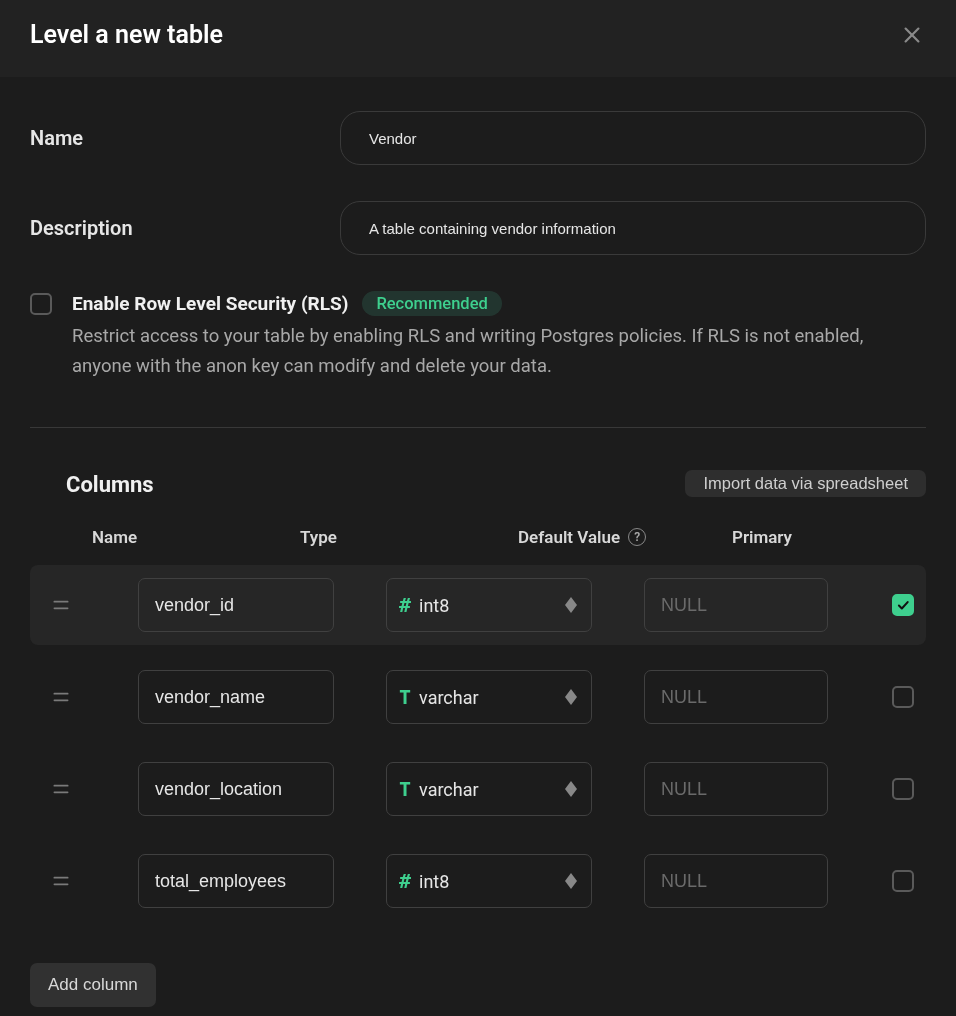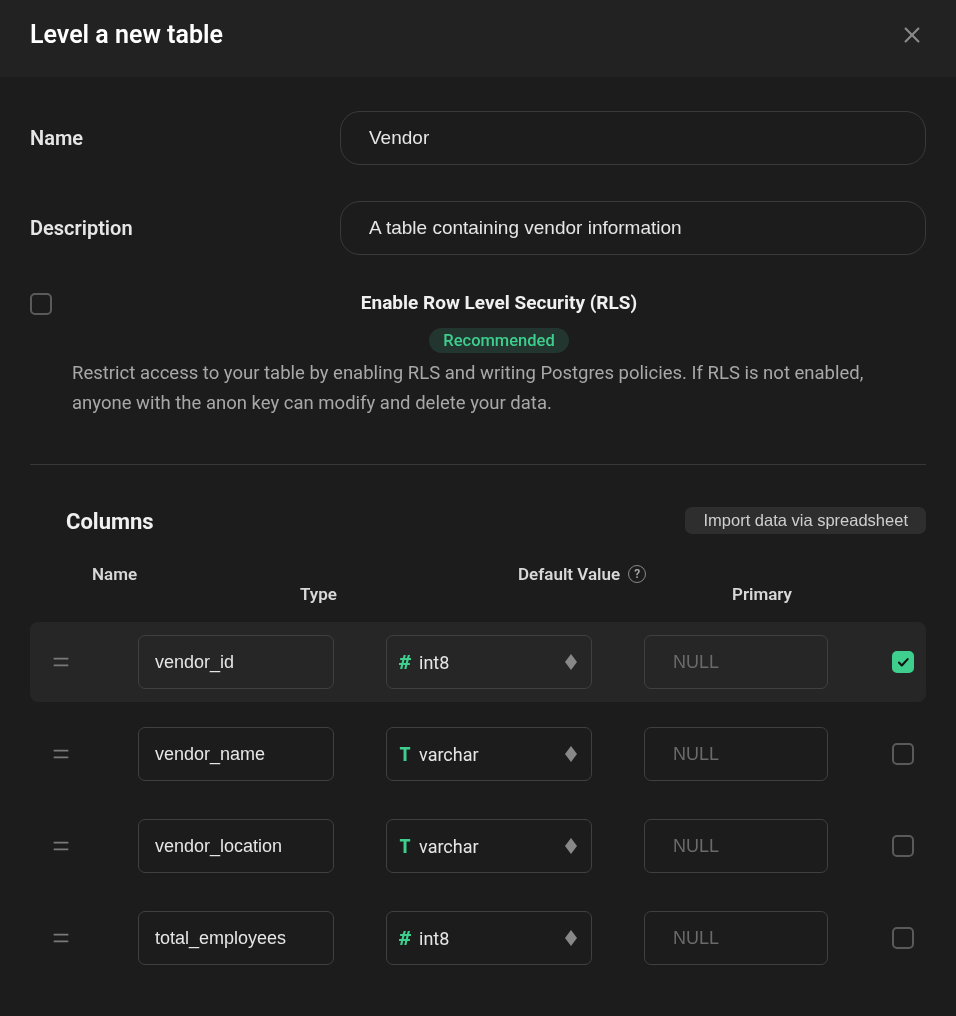--- a/index.html
+++ b/index.html
@@ -49,21 +49,21 @@
       font-size: 20px;
       font-weight: 600;
       color: #e6e6e6;
     }
     .text-input {
       height: 54px;
       background: transparent;
       border: 1px solid #3a3a3a;
       border-radius: 20px;
       color: #e6e6e6;
-      font-size: 19px;
+      font-size: 15px;
       padding: 0 28px;
       width: 100%;
     }
     .text-input::placeholder { color: #6b6b6b; }
 
     
     .rls-row {
       display: flex;
       align-items: flex-start;
       gap: 20px;
@@ -78,21 +78,20 @@
       flex-shrink: 0;
       margin-top: 2px;
       cursor: pointer;
     }
     .rls-text {
       flex: 1;
     }
     .rls-title-row {
       display: flex; align-items: center; gap: 14px;
       margin-bottom: 6px;
-      flex-direction: column;
     }
     .rls-title {
       font-size: 19px;
       font-weight: 700;
       color: #f0f0f0;
     }
     .badge-recommended {
       background: rgba(67, 170, 139, 0.18);
       color: #3ecf8e;
       font-size: 16.5px;
@@ -209,21 +208,21 @@
     }
     .sel-arrows{
       width:16px;color:#888;display:flex;flex-direction:column;line-height:0;
       align-items: center;
     }
     .sel-arrows svg{width:12px;height:8px;}
 
     
     .dv-wrap{
       border:1px solid #404040;border-radius:7px;height:54px;
-      display:flex;padding:0 28px;
+      display:flex;padding:0 16px;
     }
     .dv-wrap input{
       border:none;background:transparent;width:100%;
       color:#e6e6e6;font-size:18px;
     }
     .dv-wrap input::placeholder{color:#6a6a6a;}
 
     
     .prim-cell{padding-left:18px;}
     .prim-check{
@@ -291,25 +290,25 @@
   <div class="columns-section">
     <div class="columns-header">
       <div class="columns-title">Columns</div>
       <button class="import-btn">Import data via spreadsheet</button>
     </div>
 
     
     <div class="col-grid col-headings">
       <span></span>
       <span class="head head-name">Name</span>
+      <span class="head head-type">Type</span>
       <span class="head head-dv">
         <span>Default Value</span>
         <span class="help-icon">?</span>
       </span>
-      <span class="head head-type">Type</span>
       <span class="head head-prim">Primary</span>
       <span></span>
         <span></span>
     </div>
 
     <div id="columns-list">
         <div class="col-grid column-row highlighted">
     <div class="drag-handle">
             <svg viewBox="0 0 24 24" fill="none" stroke="currentColor" stroke-width="2" stroke-linecap="round">
               <line x1="4" y1="8" x2="20" y2="8"></line>

